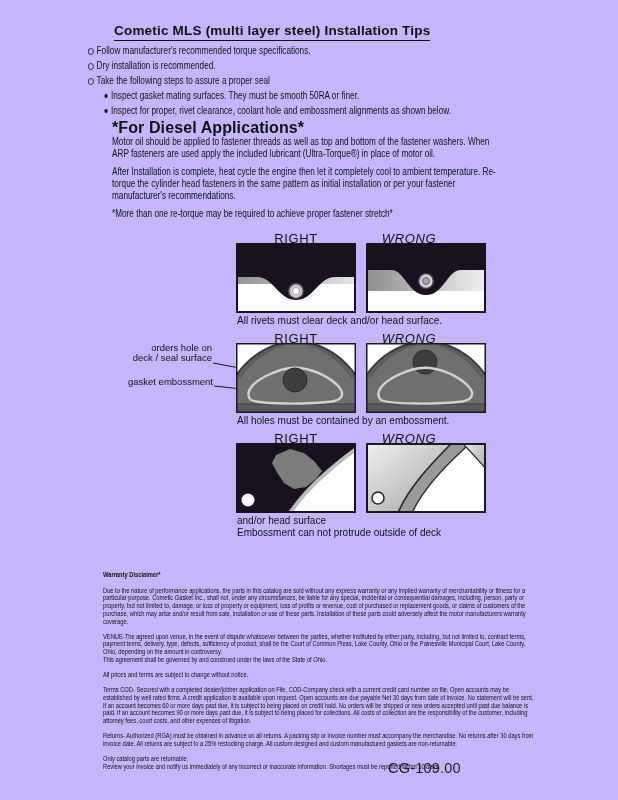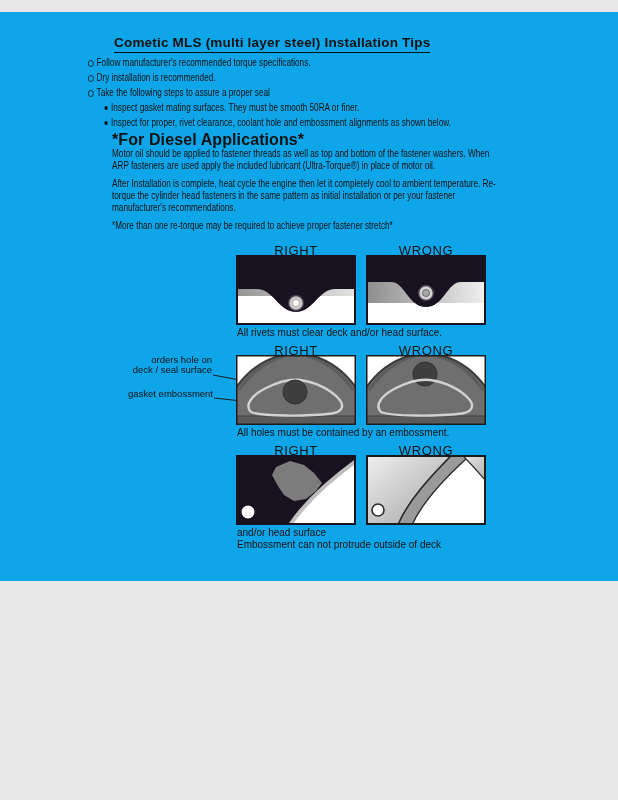--- a/index.html
+++ b/index.html
@@ -1,19 +1,19 @@
 <!DOCTYPE html>
 <html><head>
 <meta charset="utf-8">
 <style>
   html,body{margin:0;padding:0;background:#e8e8e8;}
   .page{
-    position:relative;width:618px;height:569px;background:#0ea5e9;
+    position:relative;width:618px;height:800px;background:#c4b5fd;
     font-family:"Liberation Sans","DejaVu Sans",sans-serif;color:#111;
-    overflow:hidden;margin:12px auto;
+    overflow:hidden;margin:0 auto;
   }
   
   .title{
     position:absolute;left:114px;top:23px;font-size:13.5px;font-weight:bold;
     letter-spacing:.2px;border-bottom:1.6px solid #111;padding-bottom:2px;white-space:nowrap;
   }
   .cond{transform:scaleX(.82);transform-origin:0 0;}
   .tips{position:absolute;left:88px;top:45px;width:510px;font-size:10px;}
   .tips .row{display:flex;align-items:flex-start;height:15px;}
   .tips .row.sub{padding-left:20px;}
@@ -21,21 +21,21 @@
   .b-dot{flex:0 0 auto;width:4px;height:4px;background:#111;border-radius:50%;margin:3.5px 4px 0 0;}
   .diesel-h{position:absolute;left:112px;top:119px;font-size:16px;font-weight:bold;letter-spacing:.1px;}
   .para{position:absolute;left:112px;width:478px;font-size:10px;line-height:11.8px;}
   .p1{top:136px;} .p2{top:166px;} .p3{top:208px;}
   
   .dset{position:absolute;left:0;width:618px;}
   .set1{top:231px;height:110px;}
   .set2{top:331px;height:110px;}
   .set3{top:431px;height:120px;}
   .plabel{position:absolute;top:0;width:120px;text-align:center;font-size:13px;letter-spacing:.6px;color:#111;}
-  .plabel.l{left:236px;} .plabel.r{left:366px;}
+  .plabel.l{left:236px;} .plabel.r{left:349px;font-style:italic;}
   .panel{position:absolute;top:12px;width:120px;height:70px;}
   .panel.l{left:236px;} .panel.r{left:366px;}
   .panel svg{display:block;}
   .caption{position:absolute;left:237px;top:84px;font-size:10px;line-height:11.5px;color:#111;white-space:nowrap;}
   .set3 .caption{white-space:normal;width:230px;}
   
   .lead-lbl{position:absolute;text-align:right;font-size:9.5px;line-height:10px;color:#111;}
   .lbl-coolant{right:406px;top:12px;width:160px;}
   .lbl-gasket{right:405px;top:46px;width:160px;}
   .leader-svg{position:absolute;left:0;top:0;width:618px;height:110px;pointer-events:none;}

